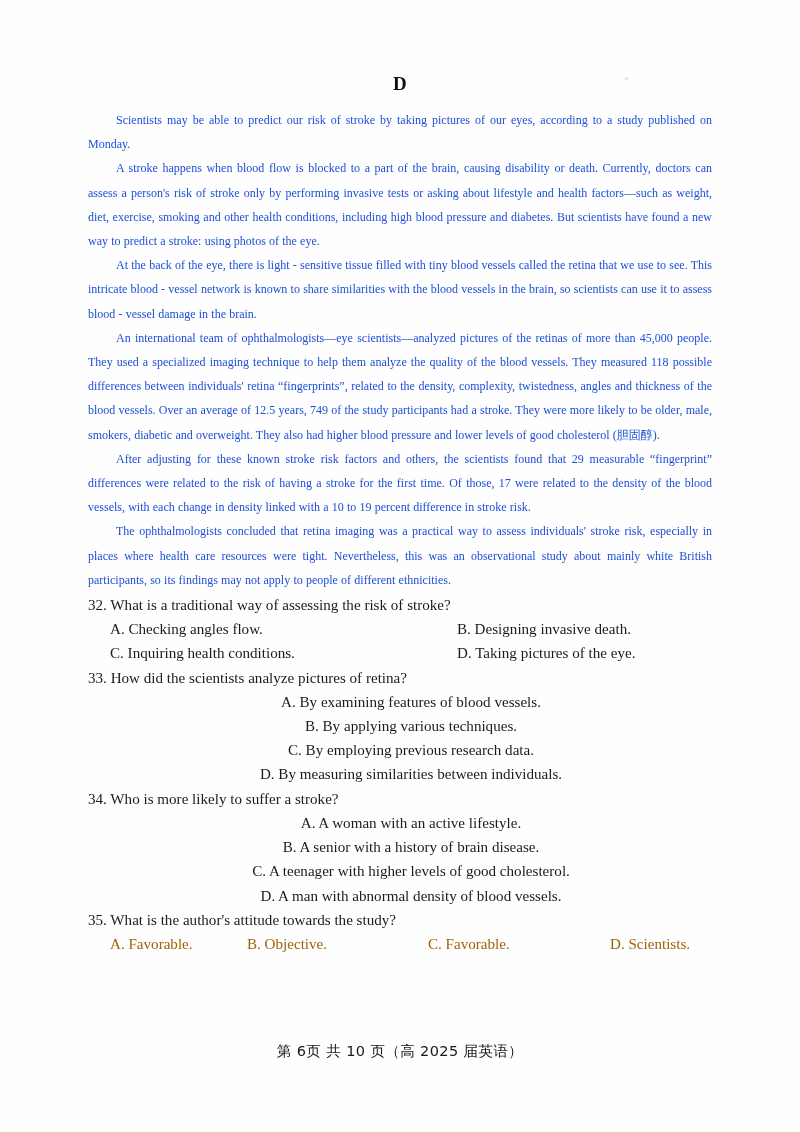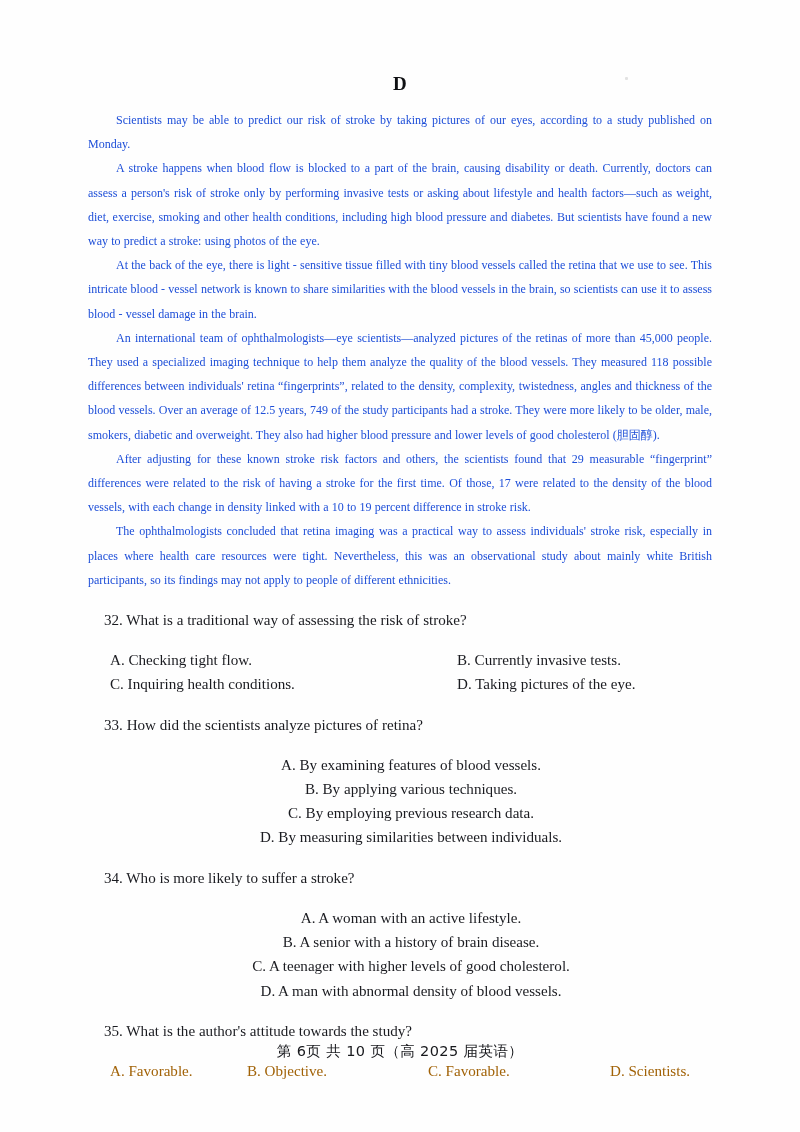--- a/index.html
+++ b/index.html
@@ -50,21 +50,21 @@
   }
   .questions {
     margin-top: 1px;
   }
   .qblock {
     margin: 0;
   }
   .qstem {
     font-size: 15.1px;
     line-height: 24.2px;
-    margin: 16px;
+    margin: 0;
     text-indent: 0;
     color: #1a1b20;
   }
   .opts-stack .opt {
     font-size: 15.1px;
     line-height: 24.2px;
     margin: 0;
     padding-left: 22px;
     color: #1a1b20;
     text-align: center;
@@ -131,22 +131,22 @@
       <p class="para">An international team of ophthalmologists—eye scientists—analyzed pictures of the retinas of more than 45,000 people. They used a specialized imaging technique to help them analyze the quality of the blood vessels. They measured 118 possible differences between individuals' retina “fingerprints”, related to the density, complexity, twistedness, angles and thickness of the blood vessels. Over an average of 12.5 years, 749 of the study participants had a stroke. They were more likely to be older, male, smokers, diabetic and overweight. They also had higher blood pressure and lower levels of good cholesterol (胆固醇).</p>
       <p class="para">After adjusting for these known stroke risk factors and others, the scientists found that 29 measurable “fingerprint” differences were related to the risk of having a stroke for the first time. Of those, 17 were related to the density of the blood vessels, with each change in density linked with a 10 to 19 percent difference in stroke risk.</p>
       <p class="para">The ophthalmologists concluded that retina imaging was a practical way to assess individuals' stroke risk, especially in places where health care resources were tight. Nevertheless, this was an observational study about mainly white British participants, so its findings may not apply to people of different ethnicities.</p>
     </div>
 
     <div class="questions">
 
       <div class="qblock">
         <div class="qstem">32. What is a traditional way of assessing the risk of stroke?</div>
         <div class="opts-grid2">
-          <div class="opt">A. Checking tight flow.</div>
-          <div class="opt">B. Currently invasive tests.</div>
+          <div class="opt">A. Checking angles flow.</div>
+          <div class="opt">B. Designing invasive death.</div>
           <div class="opt">C. Inquiring health conditions.</div>
           <div class="opt">D. Taking pictures of the eye.</div>
         </div>
       </div>
 
       <div class="qblock">
         <div class="qstem">33. How did the scientists analyze pictures of retina?</div>
         <div class="opts-stack">
           <div class="opt">A. By examining features of blood vessels.</div>
           <div class="opt">B. By applying various techniques.</div>

